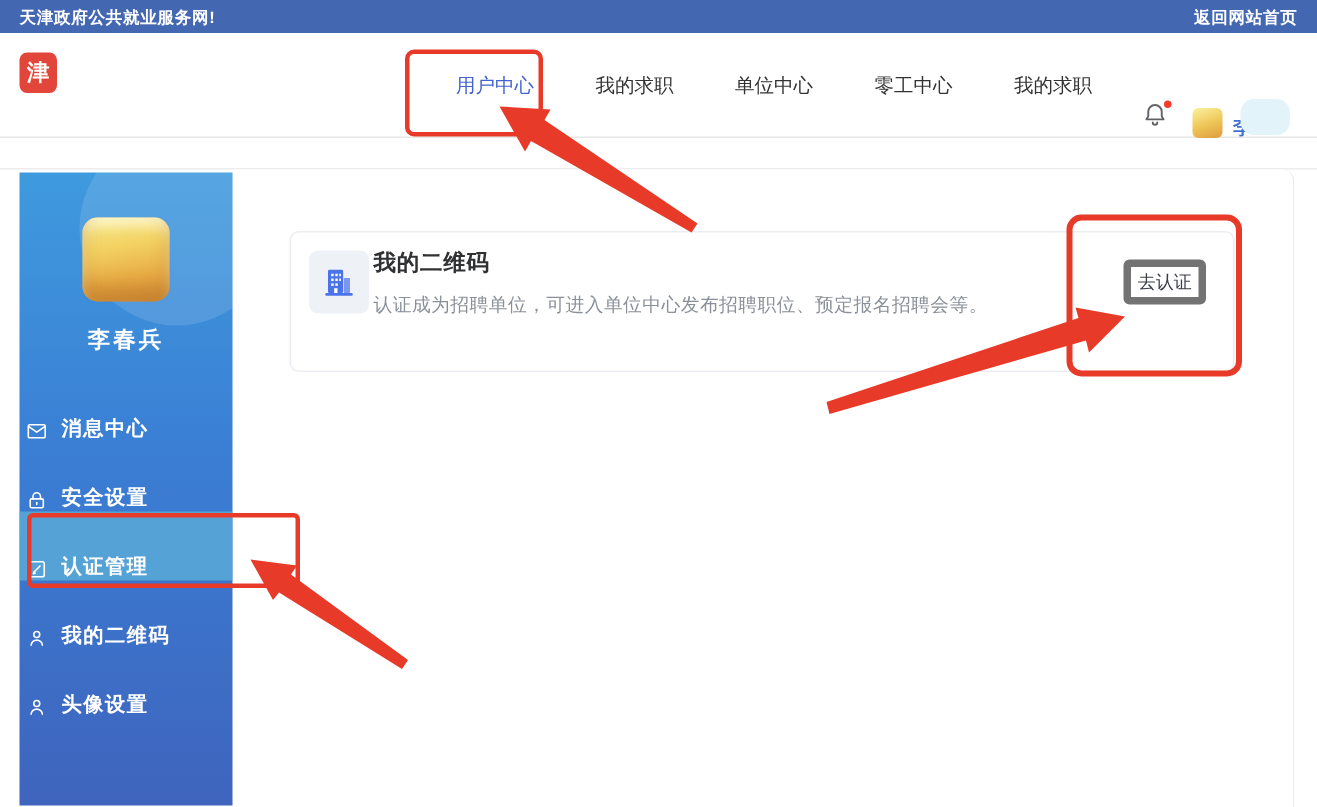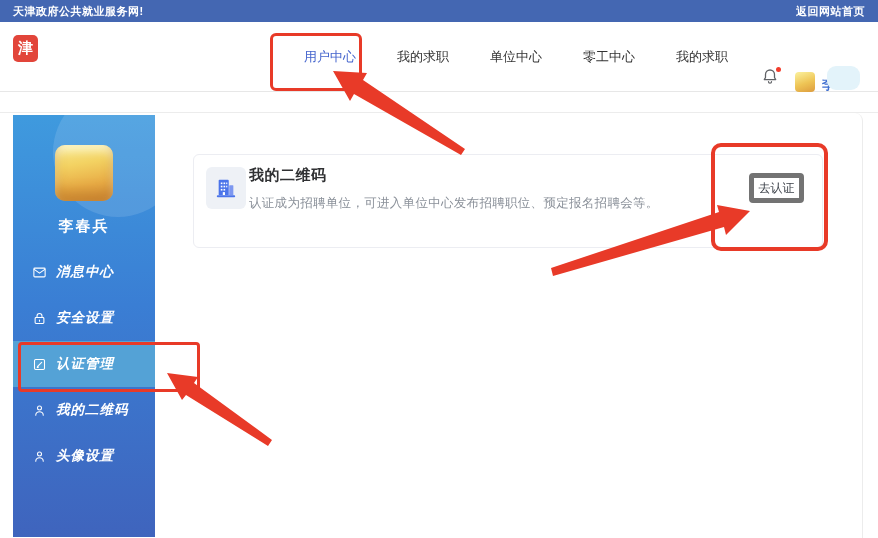--- a/index.html
+++ b/index.html
@@ -44,21 +44,21 @@
   .sidebar{position:absolute;left:13px;top:115px;width:142px;height:422px;overflow:hidden;
     background:linear-gradient(180deg,var(--sidebar-top) 0%,var(--sidebar-mid) 45%,var(--sidebar-bottom) 100%);}
   .sidebar-deco{position:absolute;right:-28px;top:-28px;width:130px;height:130px;border-radius:50%;
     background:rgba(255,255,255,.12);}
   .sidebar-avatar{position:absolute;left:50%;transform:translateX(-50%);top:30px;width:58px;height:56px;border-radius:10px;
     background:linear-gradient(170deg,#f8e98e 0%,#f3d262 35%,#e8ab45 70%,#d98f3a 100%);
     box-shadow:inset 0 -10px 12px rgba(176,110,30,.45), inset 0 6px 8px rgba(255,255,240,.6);}
   .sidebar-name{position:absolute;left:0;top:102px;width:100%;text-align:center;color:#fff;
     font-size:15px;font-weight:bold;letter-spacing:2px;}
   .menu{position:absolute;left:0;top:134px;width:100%;}
-  .menu-item{height:46px;display:flex;align-items:center;gap:9px;padding-left:19px;cursor:pointer;font-style:italic;}
+  .menu-item{height:46px;display:flex;align-items:flex-end;gap:9px;padding-left:4px;cursor:pointer;}
   .menu-item.active{background:var(--sidebar-active-bg);}
   .menu-item span{color:#fff;font-size:13.5px;font-weight:bold;letter-spacing:1px;}
   .menu-item svg{flex:0 0 auto;}
 
   
   .card{position:absolute;left:193px;top:154px;width:630px;height:94px;background:#fff;
     border:1px solid #ecedf2;border-radius:6px;}
   .card-icon-box{position:absolute;left:12px;top:12px;width:40px;height:42px;border-radius:6px;
     background:#eef1f6;display:flex;align-items:center;justify-content:center;}
   .card-title{position:absolute;left:55px;top:11px;font-size:15px;font-weight:bold;color:#303133;letter-spacing:.5px;}

